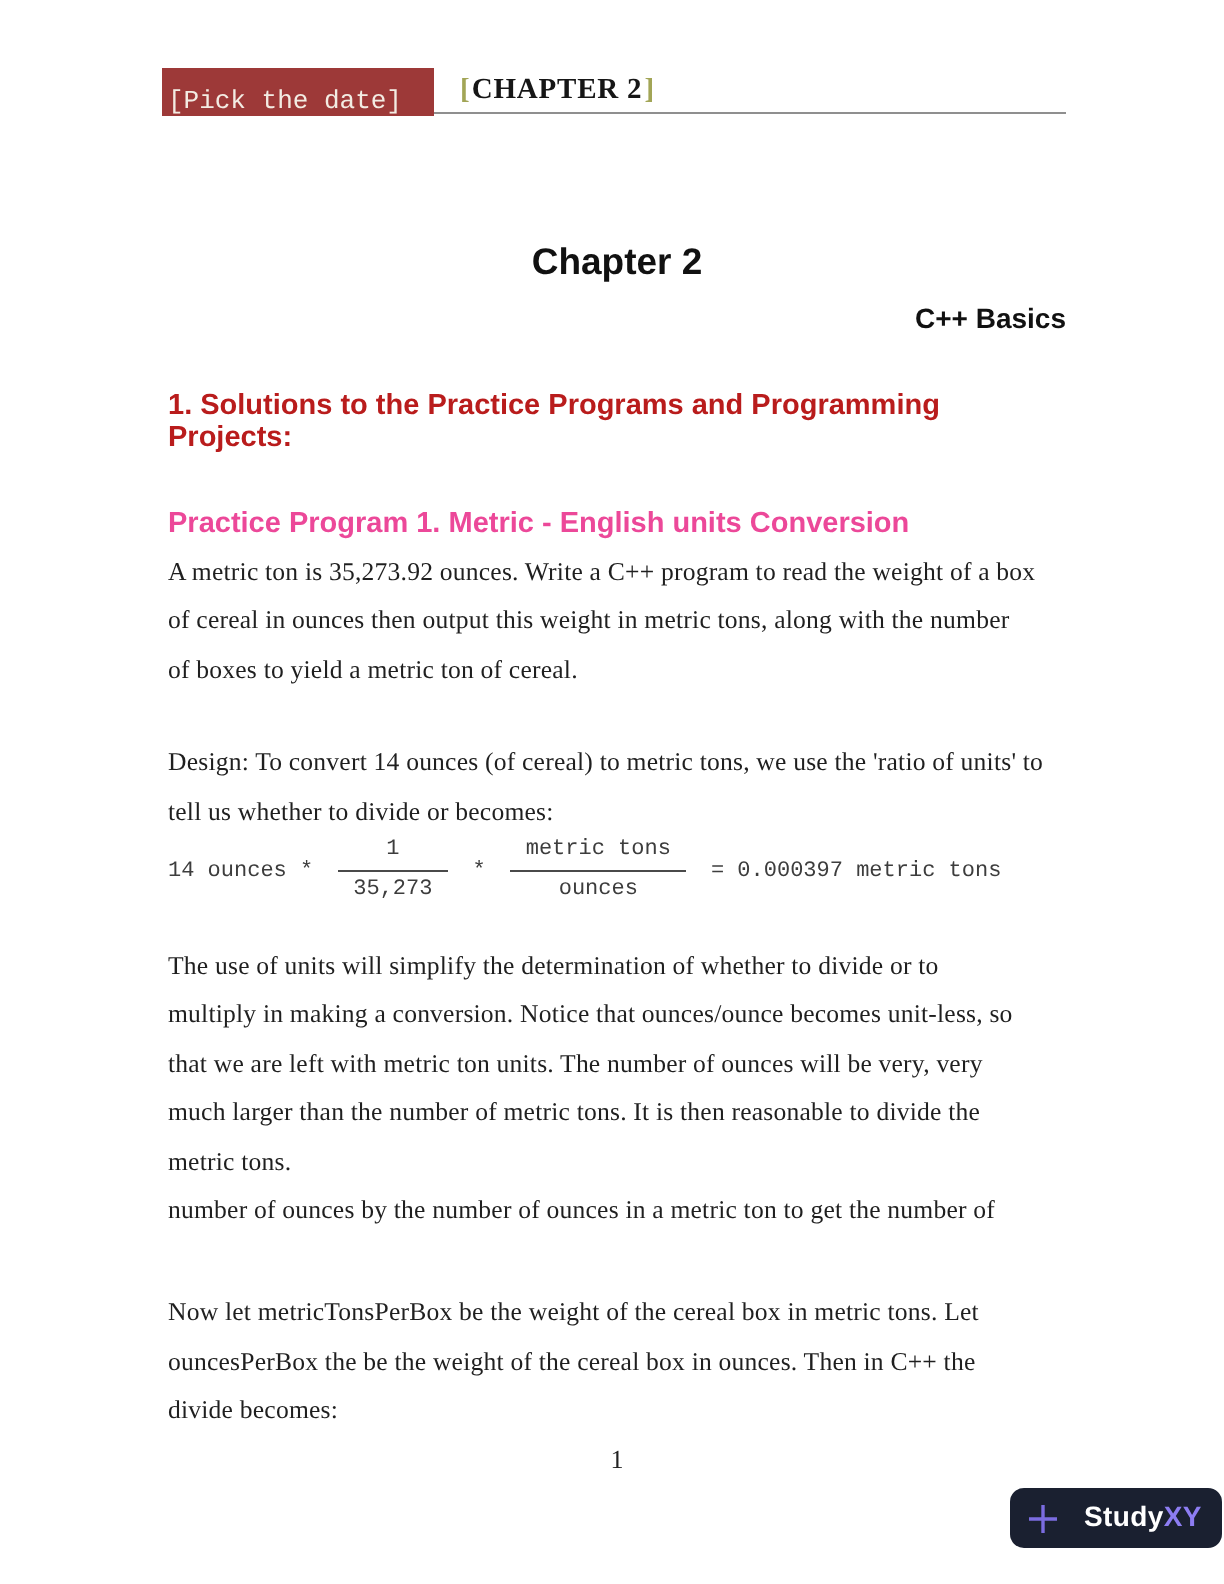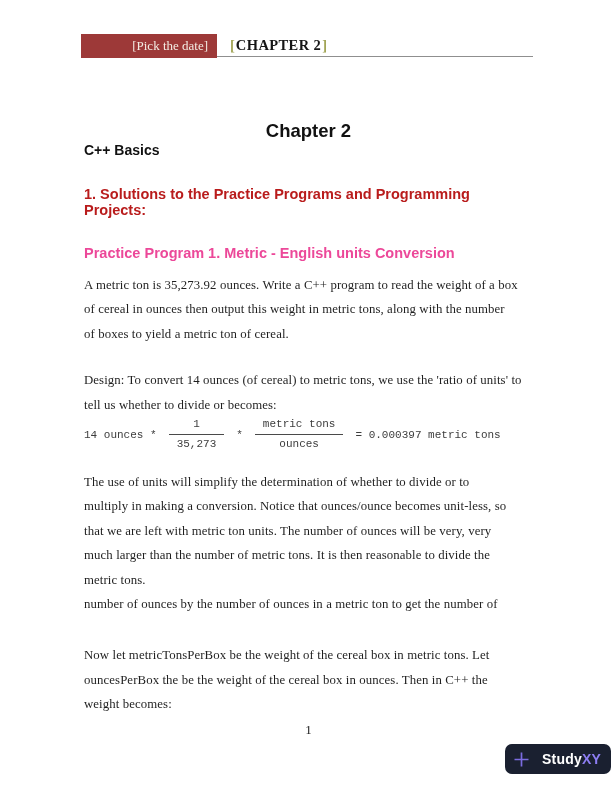--- a/index.html
+++ b/index.html
@@ -8,40 +8,40 @@
     position:relative; width:612px; height:792px; background:#ffffff;
     overflow:hidden; font-family:"Liberation Serif", serif; color:#222;
   }
   
   .ms-header {
     position:absolute; left:81px; top:34px; width:452px; height:23px;
     border-bottom:1px solid #8f8f8f; display:flex; align-items:stretch;
   }
   .date-banner {
     width:136px; height:24px; background:var(--banner_red,#9d3938);
-    color:#f3ece3; font-family:Liberation Serif, serif; font-size:13px;
-    display:flex; align-items:center; justify-content:flex-end; padding-right:9px;
+    color:#f3ece3; font-family:Liberation Mono, monospace; font-size:13px;
+    display:flex; align-items:flex-end; justify-content:flex-end; padding-right:16px;
   }
   .chapter-tag {
     margin-left:13px; display:flex; align-items:center;
     font-family:"Liberation Serif", serif; font-size:14.5px;
   }
   .chapter-tag .bracket { color:var(--bracket_olive,#a2a556); font-weight:700; }
   .chapter-tag .chapter-label { font-weight:700; color:#161616; letter-spacing:.4px; padding:0 1px; }
   
   .content { position:absolute; left:84px; top:57px; width:449px; }
   .doc-title  { margin-top:63px; text-align:center; font-family:"Liberation Sans",sans-serif; font-weight:700; font-size:18.5px; line-height:22px; color:#111; }
-  .doc-subtitle { margin-top:0; text-align:left; font-family:"Liberation Sans",sans-serif; font-weight:700; font-size:14px; line-height:17px; color:#111; }
+  .doc-subtitle { margin-top:9px; text-align:right; font-family:"Liberation Sans",sans-serif; font-weight:700; font-size:14px; line-height:17px; color:#111; }
   .section-heading { margin-top:27px; font-family:"Liberation Sans",sans-serif; font-weight:700; font-size:14.5px; line-height:16px; color:#b91c1c; }
   .program-heading { margin-top:27px; font-family:"Liberation Sans",sans-serif; font-weight:700; font-size:14.5px; line-height:16px; color:#ec4899; }
   .body-par {
     font-family:"Liberation Serif", serif; font-size:12.8px; line-height:24.4px;
     color:#1f1f1f; white-space:nowrap; letter-spacing:.1px;
   }
-  .par-problem { margin-top:12px; }
+  .par-problem { margin-top:4px; }
   .par-design  { margin-top:22px; }
   .par-discussion { margin-top:16px; }
   .par-formula-intro { margin-top:27px; }
   
   .formula {
     margin-top:-2px; display:flex; align-items:center; gap:12px;
     font-family:"Liberation Mono", monospace; font-size:11px; color:#3d3d3d;
   }
   .frac { display:inline-flex; flex-direction:column; text-align:center; }
   .frac .num { line-height:19px; padding:0 8px; border-bottom:1px solid #4a4a4a; }
@@ -113,21 +113,21 @@
         <div>multiply in making a conversion. Notice that ounces/ounce becomes unit-less, so</div>
         <div>that we are left with metric ton units. The number of ounces will be very, very</div>
         <div>much larger than the number of metric tons. It is then reasonable to divide the</div>
         <div>metric tons.</div>
         <div>number of ounces by the number of ounces in a metric ton to get the number of</div>
       </div>
 
     <div class="body-par par-formula-intro">
         <div>Now let metricTonsPerBox be the weight of the cereal box in metric tons. Let</div>
         <div>ouncesPerBox the be the weight of the cereal box in ounces. Then in C++ the</div>
-        <div>weight becomes:</div>
+        <div>divide becomes:</div>
       </div>
   </div>
 
   <div class="page-number">1</div>
 
   <div class="logo-badge">
     <span class="logo-plus-icon">
       <svg width="17" height="17" viewBox="0 0 17 17">
         <path d="M8.5 1.5 V15.5 M1.5 8.5 H15.5" stroke="#7b6ce0" stroke-width="1.7" fill="none"></path>
       </svg>

